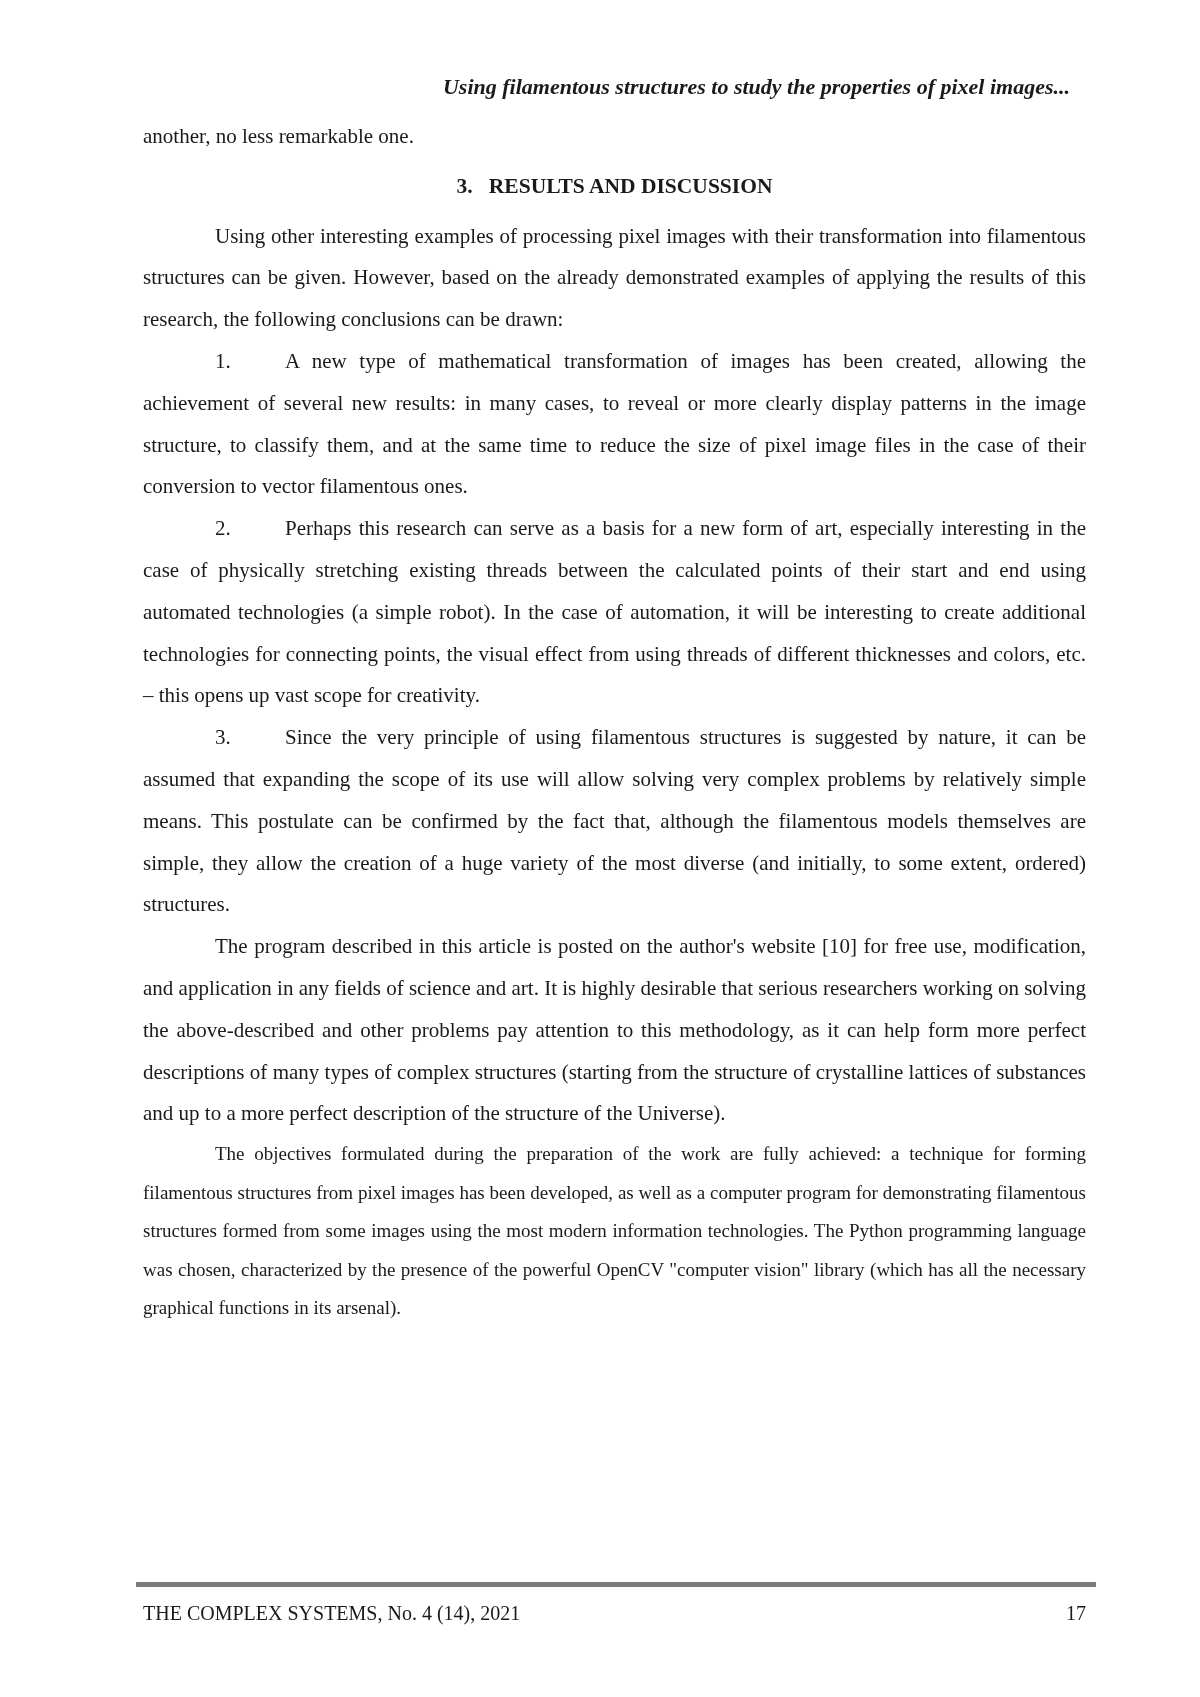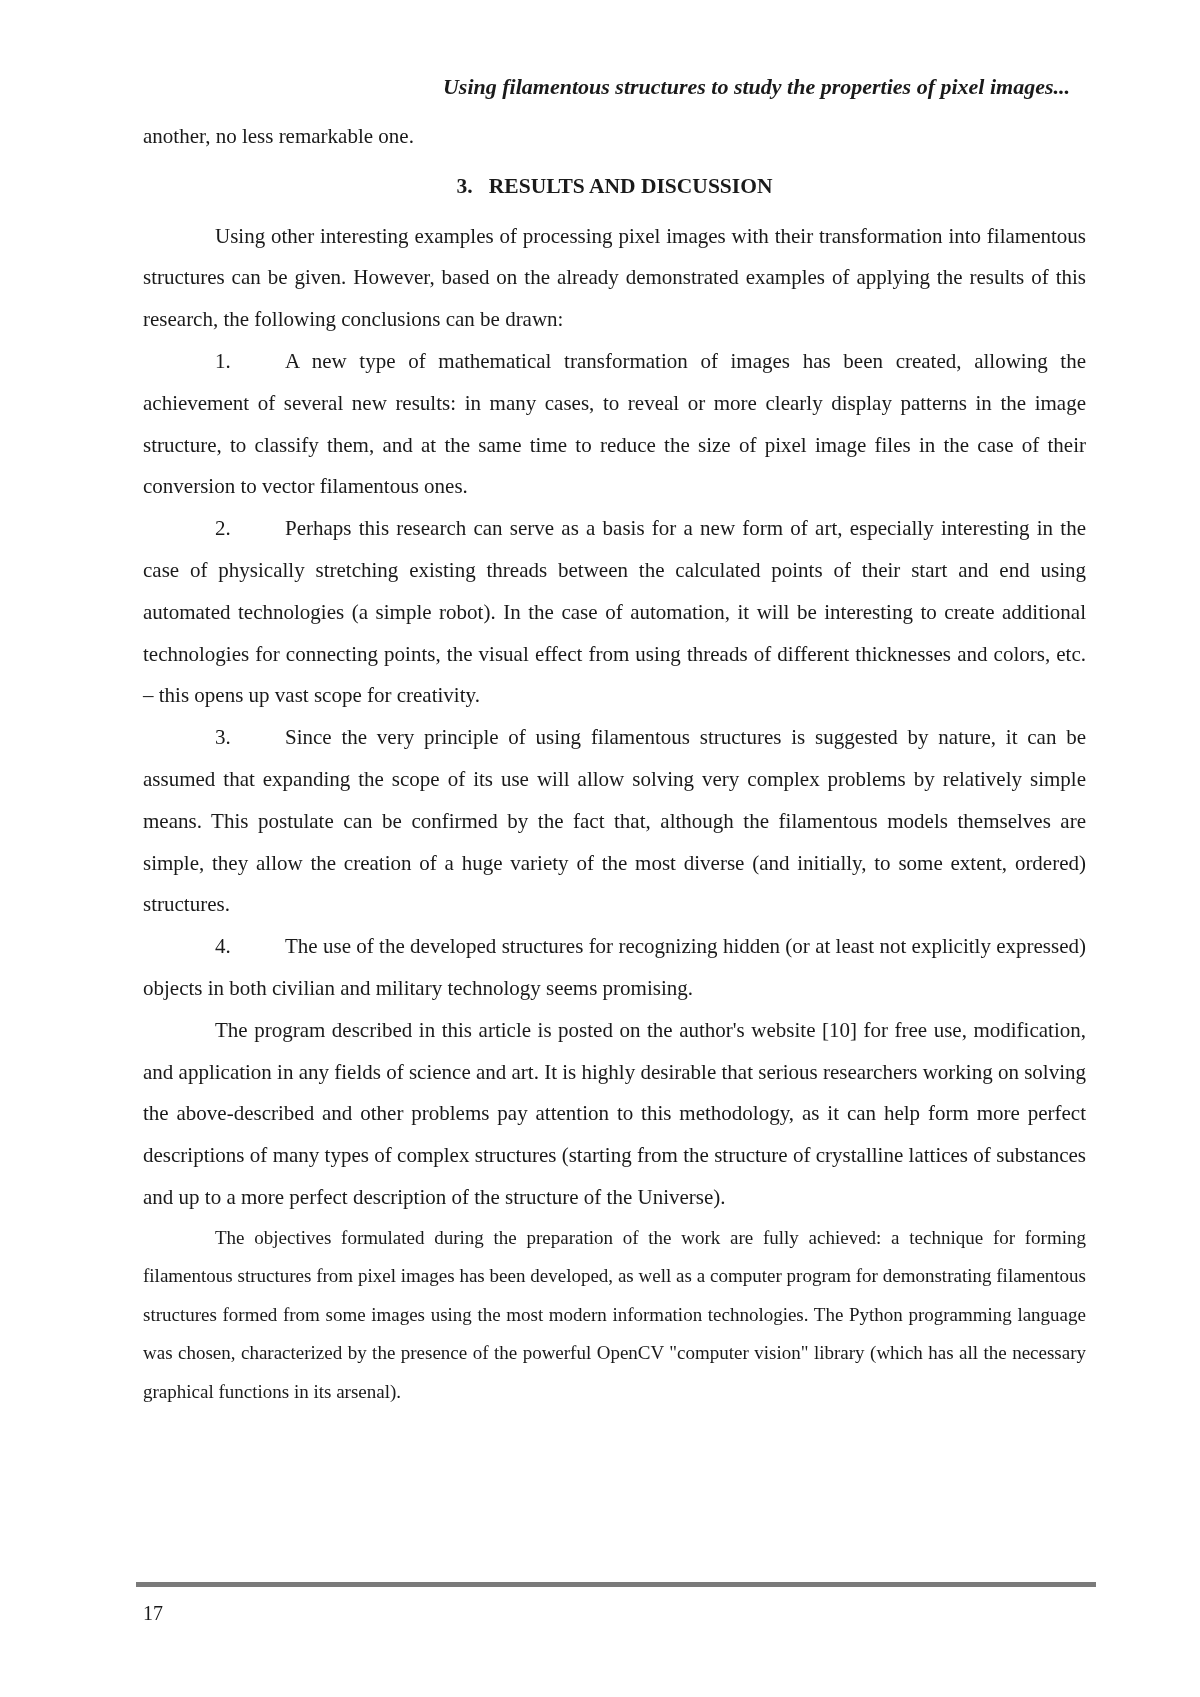--- a/index.html
+++ b/index.html
@@ -27,23 +27,23 @@
   <div class="running-head">Using filamentous structures to study the properties of pixel images...</div>
 
   <div class="body-text" style="top:116px;">
     <p class="p">another, no less remarkable one.</p>
     <p class="heading">3.&nbsp;&nbsp;&nbsp;RESULTS AND DISCUSSION</p>
     <p class="p indent">Using other interesting examples of processing pixel images with their transformation into filamentous structures can be given. However, based on the already demonstrated examples of applying the results of this research, the following conclusions can be drawn:</p>
 
     <p class="p numbered"><span class="num">1.</span><span>A new type of mathematical transformation of images has been created, allowing the achievement of several new results: in many cases, to reveal or more clearly display patterns in the image structure, to classify them, and at the same time to reduce the size of pixel image files in the case of their conversion to vector filamentous ones.</span></p>
     <p class="p numbered"><span class="num">2.</span><span>Perhaps this research can serve as a basis for a new form of art, especially interesting in the case of physically stretching existing threads between the calculated points of their start and end using automated technologies (a simple robot). In the case of automation, it will be interesting to create additional technologies for connecting points, the visual effect from using threads of different thicknesses and colors, etc. – this opens up vast scope for creativity.</span></p>
     <p class="p numbered"><span class="num">3.</span><span>Since the very principle of using filamentous structures is suggested by nature, it can be assumed that expanding the scope of its use will allow solving very complex problems by relatively simple means. This postulate can be confirmed by the fact that, although the filamentous models themselves are simple, they allow the creation of a huge variety of the most diverse (and initially, to some extent, ordered) structures.</span></p>
-    <p class="p numbered"><span class="num">4.</span><span>The use of the developed structures for recognizing hidden (or at least not explicitly expressed) objects in both civilian and military technology seems promising.</span></p>
 
     <p class="p indent">The program described in this article is posted on the author's website [10] for free use, modification, and application in any fields of science and art. It is highly desirable that serious researchers working on solving the above-described and other problems pay attention to this methodology, as it can help form more perfect descriptions of many types of complex structures (starting from the structure of crystalline lattices of substances and up to a more perfect description of the structure of the Universe).</p>
     <p class="p indent small">The objectives formulated during the preparation of the work are fully achieved: a technique for forming filamentous structures from pixel images has been developed, as well as a computer program for demonstrating filamentous structures formed from some images using the most modern information technologies. The Python programming language was chosen, characterized by the presence of the powerful OpenCV "computer vision" library (which has all the necessary graphical functions in its arsenal).</p>
   </div>
 </div>
 
 <div class="footer-rule"></div>
 <div class="footer">
+  <span>THE COMPLEX SYSTEMS, No. 4 (14), 2021</span>
   <span>17</span>
 </div>
 
 </body></html>

